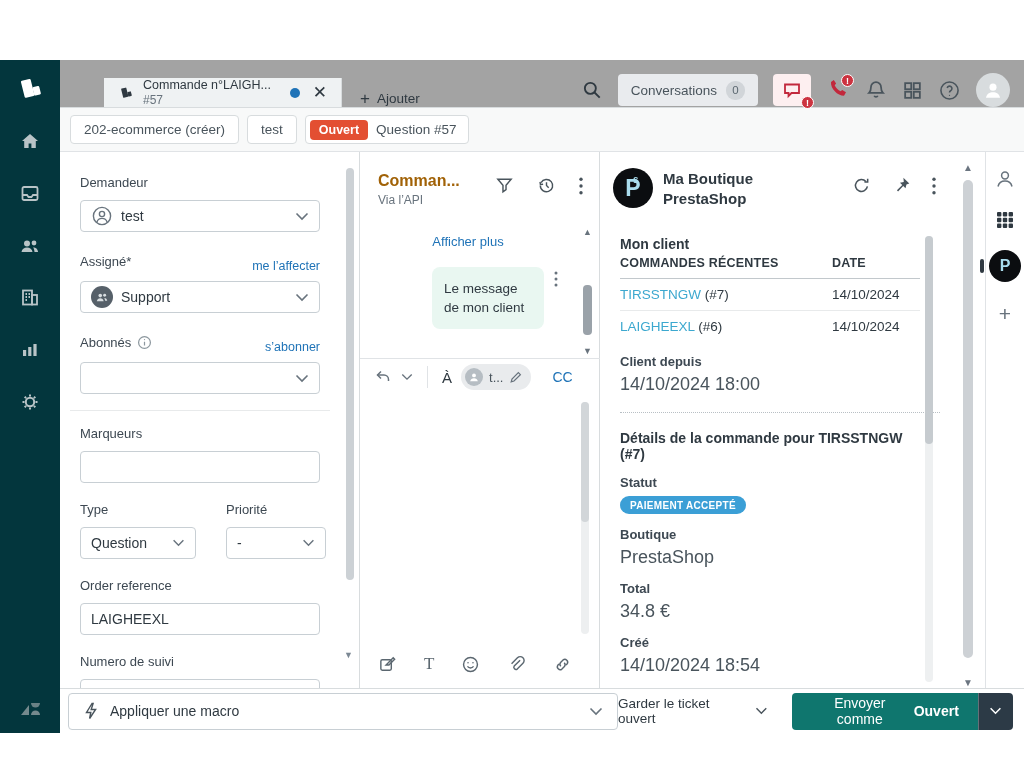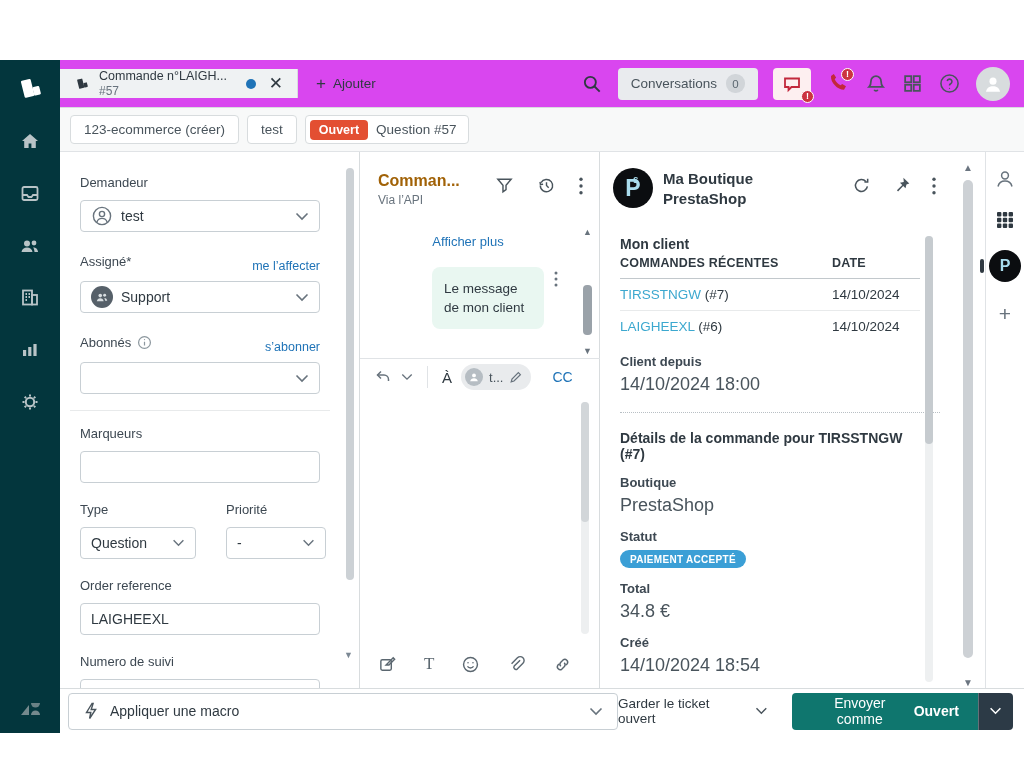--- a/index.html
+++ b/index.html
@@ -7,21 +7,21 @@
   .page { position:relative; width:1024px; height:768px; overflow:hidden; background:#fff; }
   svg { display:block; }
 
   
   .sidebar { position:absolute; left:0; top:60px; width:60px; height:673px; background:#03363d; display:flex; flex-direction:column; align-items:center; }
   .sb-logo { margin:14px 0 12px; }
   .sb-ico { width:60px; height:52px; display:flex; align-items:center; justify-content:center; cursor:pointer; }
   .sb-zd { position:absolute; bottom:12px; left:0; width:60px; display:flex; justify-content:center; }
 
   
-  .topbar { position:absolute; left:60px; top:60px; width:964px; height:48px; background:#d946ef; border-bottom:1px solid #d8dcde; display:flex; align-items:center; }
+  .topbar { position:absolute; left:60px; top:60px; width:964px; height:48px; background:#a3a3a3; border-bottom:1px solid #d8dcde; display:flex; align-items:flex-end;padding-left:44px; }
   .tab { width:238px; background:#eff2f3; border-right:1px solid #d8dcde; display:flex; align-items:center; gap:9px; padding:0 10px 0 14px; }
   .tab-text { flex:1; min-width:0; }
   .tab-title { font-size:12.5px; color:#2f3941; white-space:nowrap; overflow:hidden; }
   .tab-sub { font-size:12px; color:#68737d; margin-top:1px; }
   .tab-dot { width:10px; height:10px; border-radius:50%; background:#1f73b7; flex:none; }
   .tab-close { font-size:17px; color:#2f3941; padding:0 4px; cursor:pointer; flex:none; }
   .add-btn { display:flex; align-items:center; gap:7px; padding:0 18px; background:none; border:none; font-size:13.5px; color:#2f3941; font-family:inherit; cursor:pointer; }
   .add-plus { font-size:17px; line-height:1; color:#2f3941; }
   .top-right { margin-left:auto; display:flex; align-items:center; gap:15px; padding-right:14px; }
   .conv-pill { background:#e9ebee; border-radius:4px; height:32px; display:flex; align-items:center; gap:9px; padding:0 13px; font-size:13.5px; color:#49545c; cursor:pointer; }
@@ -264,21 +264,21 @@
       <button class="icon-btn avatar">
         <svg width="22" height="22" viewBox="0 0 20 20" fill="#ffffff">
             <circle cx="10" cy="7.4" r="3.2"></circle>
             <path d="M3.6 17c.7-3.4 3.2-5 6.4-5s5.7 1.6 6.4 5z"></path>
           </svg>
       </button>
     </div>
   </header>
 
   <nav class="crumbbar">
-    <span class="crumb">123-ecommerce (créer)</span>
+    <span class="crumb">202-ecommerce (créer)</span>
     <span class="crumb">test</span>
     <span class="crumb crumb-status">
       <span class="badge-open">Ouvert</span>
       <span>Question #57</span>
     </span>
   </nav>
 
   <div class="main">
 
     <section class="col-left">
@@ -522,26 +522,26 @@
             <span class="c-date">14/10/2024</span>
           </div>
         </div>
         <div class="kv">
           <div class="kv-l">Client depuis</div>
           <div class="kv-v">14/10/2024 18:00</div>
         </div>
         <div class="dotted"></div>
         <div class="order-head">Détails de la commande pour TIRSSTNGW (#7)</div>
         <div class="kv2">
+          <div class="kv-l">Statut</div>
+          <span class="pay-badge">PAIEMENT ACCEPTÉ</span>
+        </div>
+        <div class="kv2">
           <div class="kv-l">Boutique</div>
           <div class="kv-v">PrestaShop</div>
-        </div>
-        <div class="kv2">
-          <div class="kv-l">Statut</div>
-          <span class="pay-badge">PAIEMENT ACCEPTÉ</span>
         </div>
         <div class="kv2">
           <div class="kv-l">Total</div>
           <div class="kv-v">34.8 €</div>
         </div>
         <div class="kv2">
           <div class="kv-l">Créé</div>
           <div class="kv-v">14/10/2024 18:54</div>
         </div>
         <div class="kv2">

